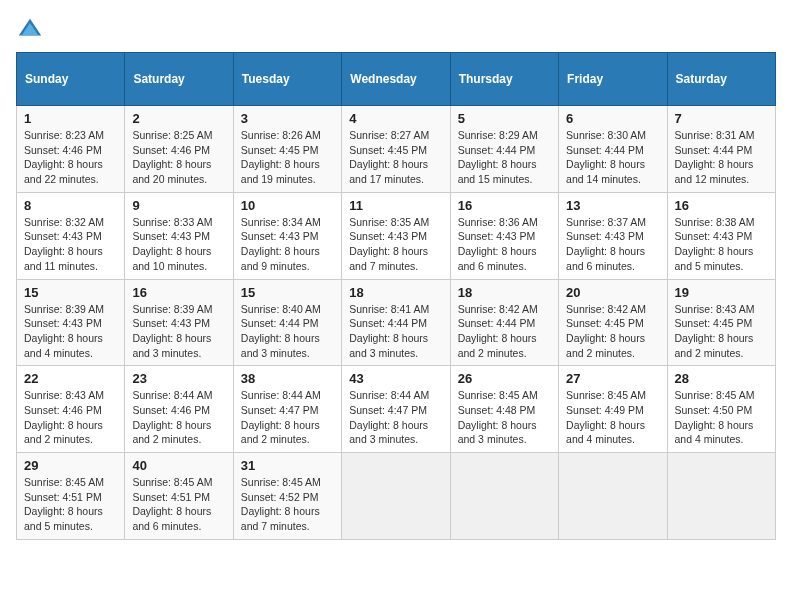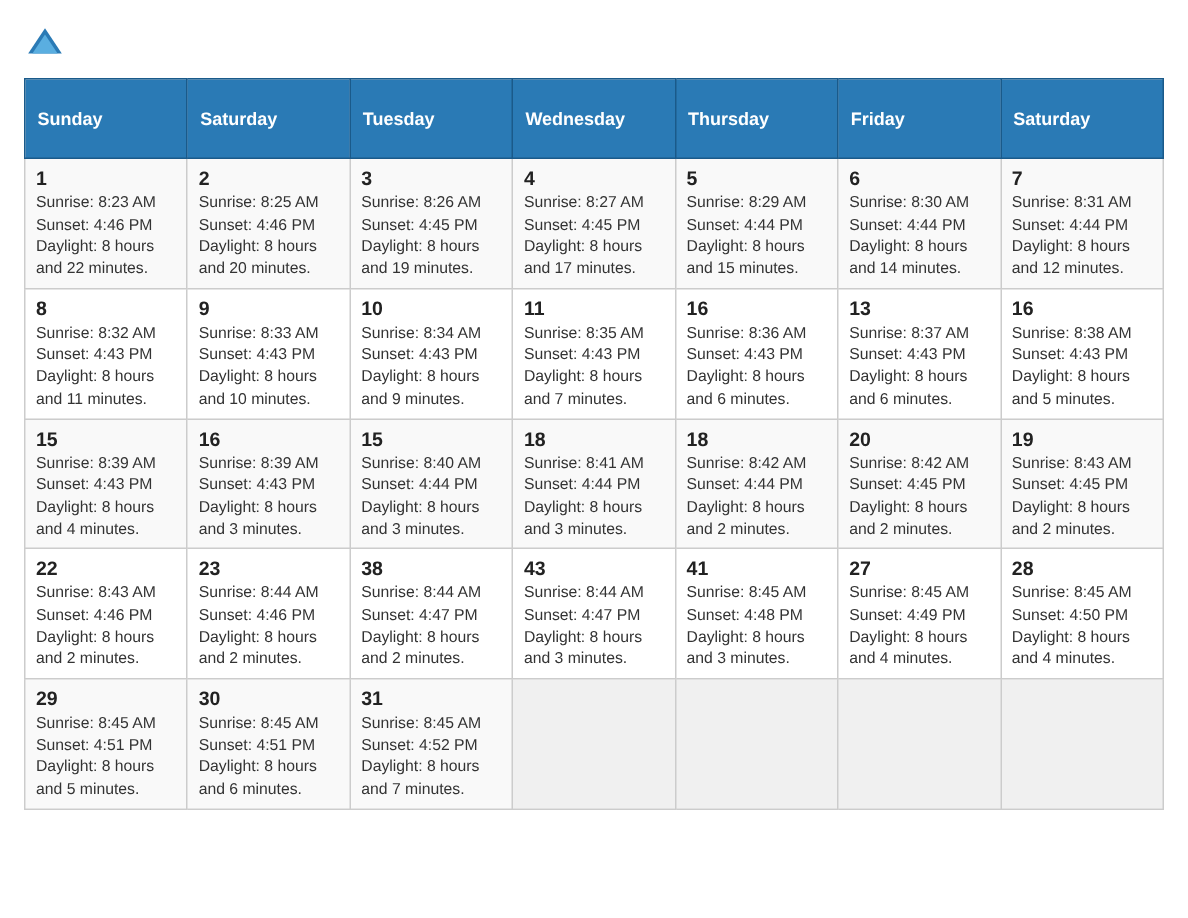--- a/index.html
+++ b/index.html
@@ -325,21 +325,21 @@
       </td>
         <td>
         <span class="day-num">43</span>
         <div class="day-info">
           Sunrise: 8:44 AM<br>
           Sunset: 4:47 PM<br>
           Daylight: 8 hours and 3 minutes.
         </div>
       </td>
         <td>
-        <span class="day-num">41</span>
+        <span class="day-num">26</span>
         <div class="day-info">
           Sunrise: 8:45 AM<br>
           Sunset: 4:48 PM<br>
           Daylight: 8 hours and 3 minutes.
         </div>
       </td>
         <td>
         <span class="day-num">27</span>
         <div class="day-info">
           Sunrise: 8:45 AM<br>
@@ -359,21 +359,21 @@
       <tr>
         <td>
         <span class="day-num">29</span>
         <div class="day-info">
           Sunrise: 8:45 AM<br>
           Sunset: 4:51 PM<br>
           Daylight: 8 hours and 5 minutes.
         </div>
       </td>
         <td>
-        <span class="day-num">30</span>
+        <span class="day-num">40</span>
         <div class="day-info">
           Sunrise: 8:45 AM<br>
           Sunset: 4:51 PM<br>
           Daylight: 8 hours and 6 minutes.
         </div>
       </td>
         <td>
         <span class="day-num">31</span>
         <div class="day-info">
           Sunrise: 8:45 AM<br>

